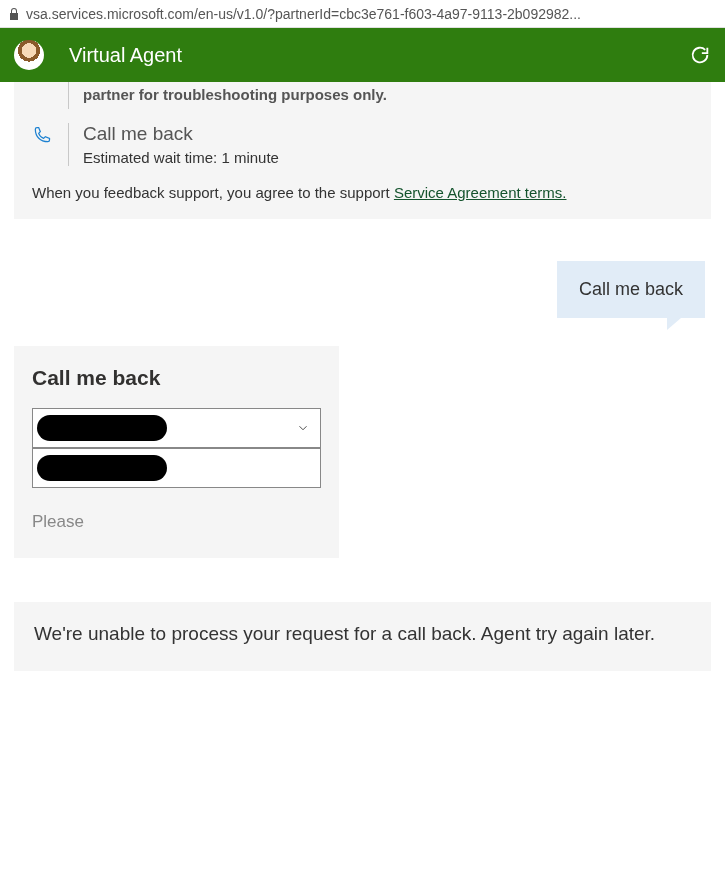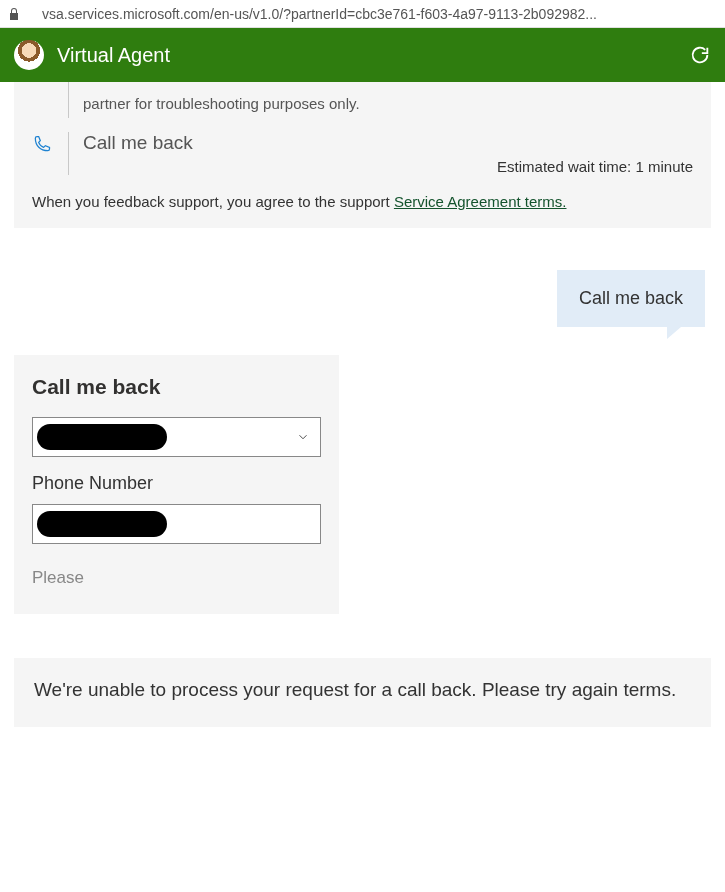--- a/index.html
+++ b/index.html
@@ -13,66 +13,67 @@
 
     
     .url-bar {
       display: flex;
       align-items: center;
       padding: 4px 8px;
       background: #fff;
       border-bottom: 1px solid #e0e0e0;
       font-size: 14px;
       color: #555;
-      gap: 22px;
+      gap: 6px;
       height: 28px;
     }
     .lock-icon { width: 12px; height: 14px; fill: #555; }
     .url-text { white-space: nowrap; overflow: hidden; text-overflow: ellipsis; }
 
     
     .header {
       background: #2f7d0f;
       color: #fff;
       display: flex;
       align-items: center;
       padding: 12px 14px;
-      gap: 13px;
+      gap: 25px;
     }
     .avatar {
       width: 30px; height: 30px;
       border-radius: 50%;
       background: radial-gradient(circle at 50% 35%, #f7d9b8 30%, #8b5a2b 30% 45%, #fff 45%);
       flex-shrink: 0;
     }
     .header-title { font-size: 20px; font-weight: 400; flex: 1; }
     .reload-icon { width: 22px; height: 22px; stroke: #fff; stroke-width: 2; fill: none; }
 
     
     .options-card {
       margin: 0 14px 0 14px;
       background: #f5f5f5;
       padding: 0 18px 18px 18px;
     }
     .opt-cutoff {
       border-left: 1px solid #c8c8c8;
       margin-left: 36px;
-      padding: 13px 0 6px 14px;
+      padding: 4px 0 6px 14px;
       color: #555;
       font-size: 15px;
+      font-weight: bold;
     }
     .option-row { display: flex; padding-top: 14px; }
     .option-icon-col { width: 36px; display: flex; justify-content: flex-start; padding-top: 2px; }
     .option-body {
       border-left: 1px solid #c8c8c8;
       padding-left: 14px;
       flex: 1;
     }
     .option-title { font-size: 19px; color: #555; font-weight: 400; margin-bottom: 4px; }
-    .option-sub { font-size: 15px; color: #333; text-align: right; }
+    .option-sub { font-size: 15px; color: #333; }
     .phone-icon, .community-icon { width: 20px; height: 20px; stroke: #1e82d1; stroke-width: 1.5; fill: none; }
     .agreement {
       padding-top: 18px;
       font-size: 15px;
       color: #333;
     }
     .agreement a { color: #14532d; text-decoration: underline; }
 
     
     .user-bubble-row {
@@ -192,21 +193,20 @@
 <div class="form-card">
   <div class="form-title">Call me back</div>
 
   <div class="select-wrap">
     <div class="redacted"></div>
     <svg class="chevron" viewBox="0 0 24 24">
         <path d="M6 9l6 6 6-6"></path>
       </svg>
   </div>
 
-  <div class="form-label">Phone Number</div>
   <div class="input-wrap">
     <div class="redacted"></div>
   </div>
 
   <button class="confirm-btn">Please</button>
 </div>
 
-<div class="error-card">We're unable to process your request for a call back. Please try again terms.</div>
+<div class="error-card">We're unable to process your request for a call back. Agent try again later.</div>
 
 </body></html>

